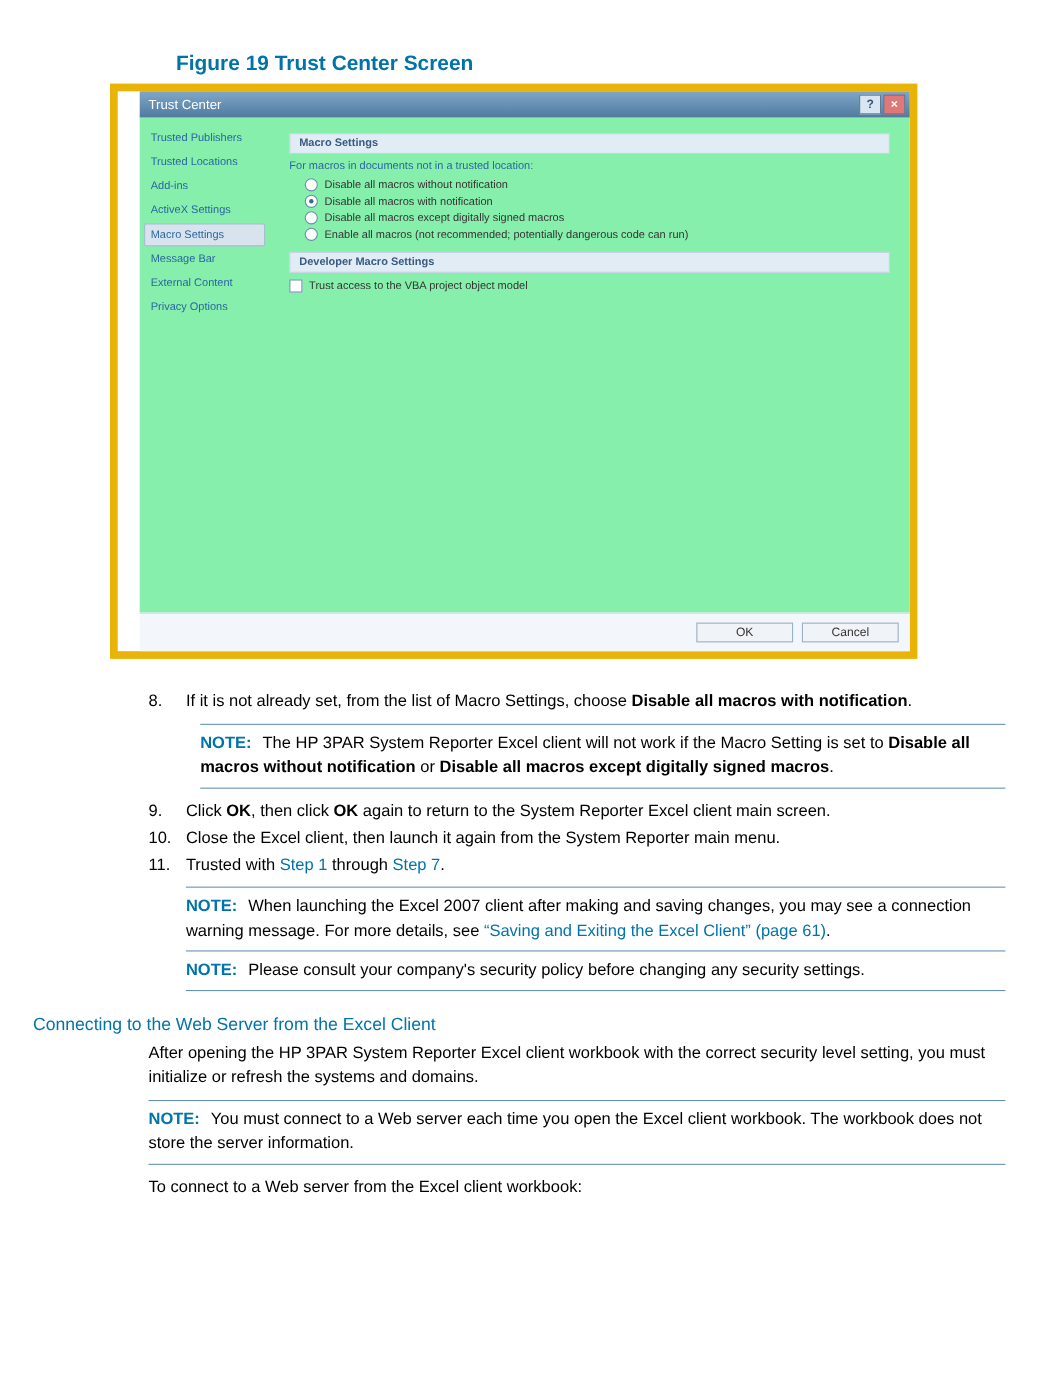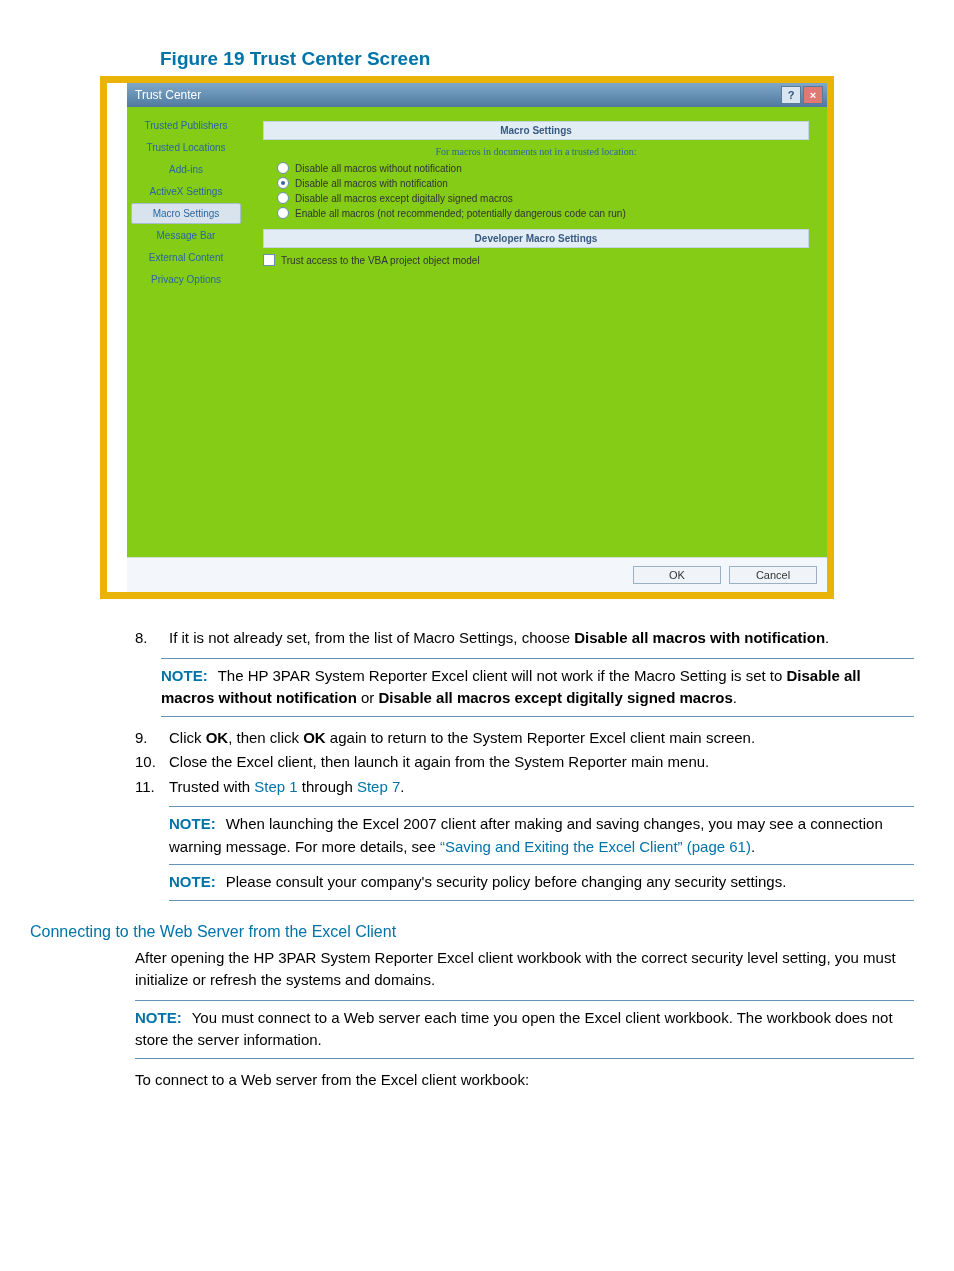--- a/index.html
+++ b/index.html
@@ -42,24 +42,23 @@
     width: 18px; height: 16px;
     background: #d9e6f2;
     border: 1px solid #5a7a96;
     color: #335577;
     font-size: 11px;
     display: flex; align-items: center; justify-content: center;
     font-weight: bold;
   }
   .tb-btn.close { background: #e07878; color: #fff; }
   .dialog-body {
-    background: #84cc16;
+    background: #86efac;
     display: flex;
     min-height: 450px;
-    text-align: center;
   }
   .dlg-sidebar {
     width: 110px;
     padding: 8px 4px;
     font-size: 10px;
   }
   .side-item {
     color: #2a66a1;
     padding: 5px 6px;
     margin-bottom: 1px;
@@ -82,21 +81,20 @@
     color: #385a80;
     font-weight: bold;
     font-size: 10px;
     padding: 3px 8px;
     margin: 4px 0 6px 0;
   }
   .opt-group-label {
     color: #2a66a1;
     font-size: 10px;
     margin: 0 0 5px 0;
-    font-family: Liberation Serif, serif;
   }
   .opt {
     display: flex;
     align-items: center;
     gap: 6px;
     font-size: 10px;
     padding-left: 14px;
     margin-bottom: 3px;
     color: #333;
   }
@@ -241,21 +239,21 @@
   <div class="body-text">
     <ol class="steps">
       <li>
         <span class="step-num">8.</span>
         <span class="step-body">
           <span>If it is not already set, from the list of Macro Settings, choose </span><b>Disable all macros with notification</b><span>.</span>
         </span>
       </li>
     </ol>
 
-    <div class="note-block" style="margin-left:26px">
+    <div class="note-block" style="margin-left:47px">
       <span class="note-label">NOTE:</span><span>The HP 3PAR System Reporter Excel client will not work if the Macro Setting is set to </span><b>Disable all macros without notification</b><span> or </span><b>Disable all macros except digitally signed macros</b><span>.</span>
     </div>
 
     <ol class="steps" style="margin-top:4px">
       <li>
         <span class="step-num">9.</span>
         <span class="step-body"><span>Click </span><b>OK</b><span>, then click </span><b>OK</b><span> again to return to the System Reporter Excel client main screen.</span></span>
       </li>
       <li>
         <span class="step-num">10.</span>

